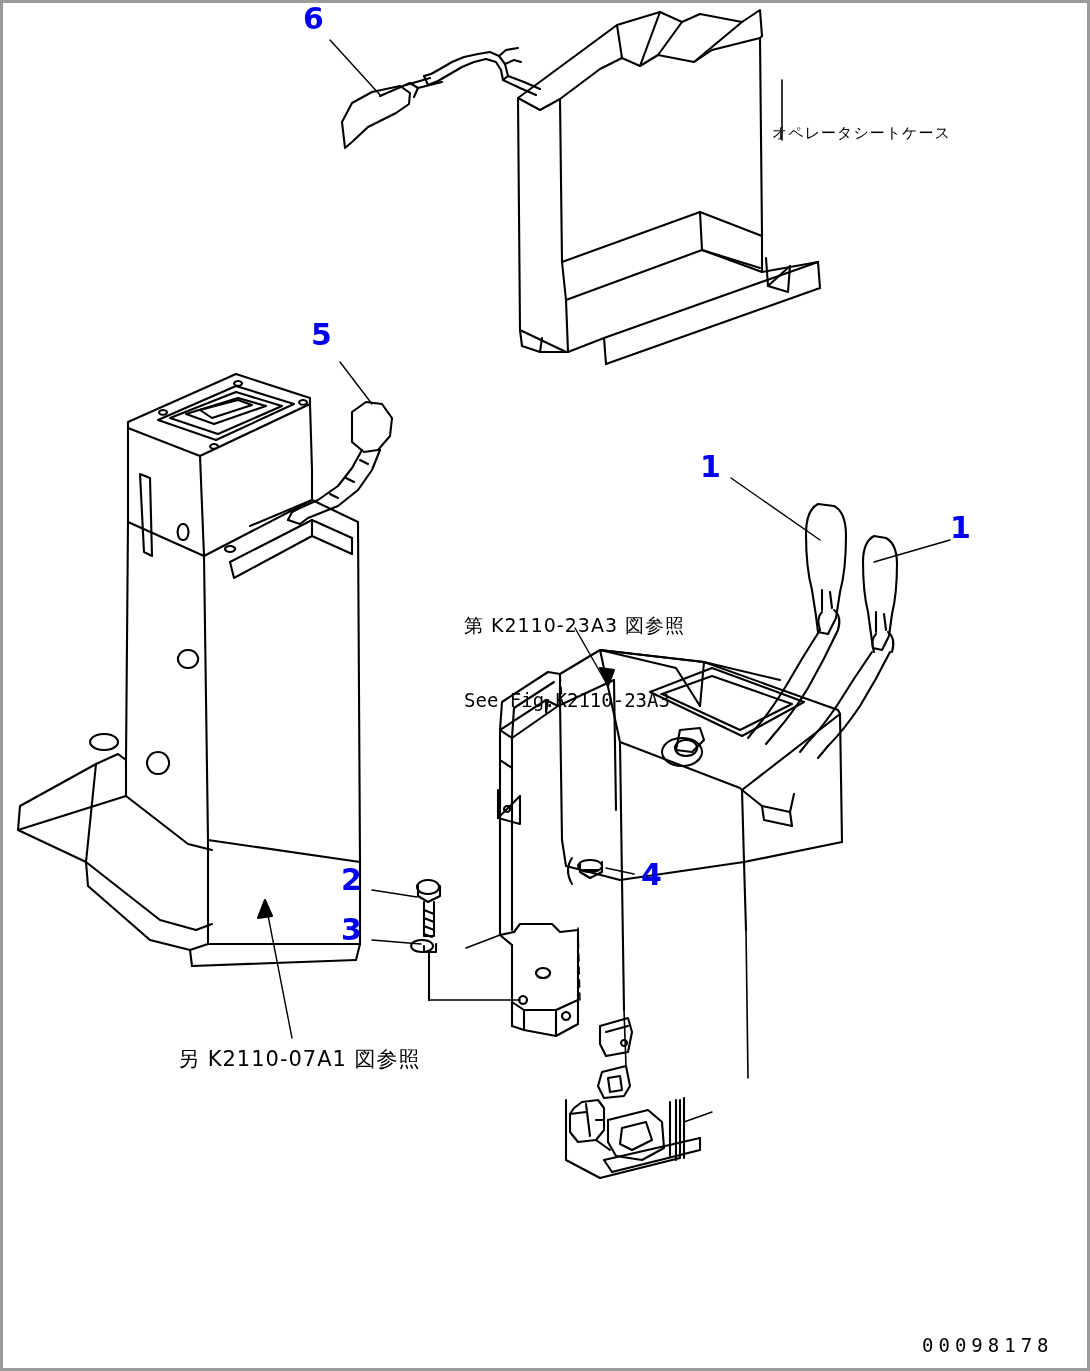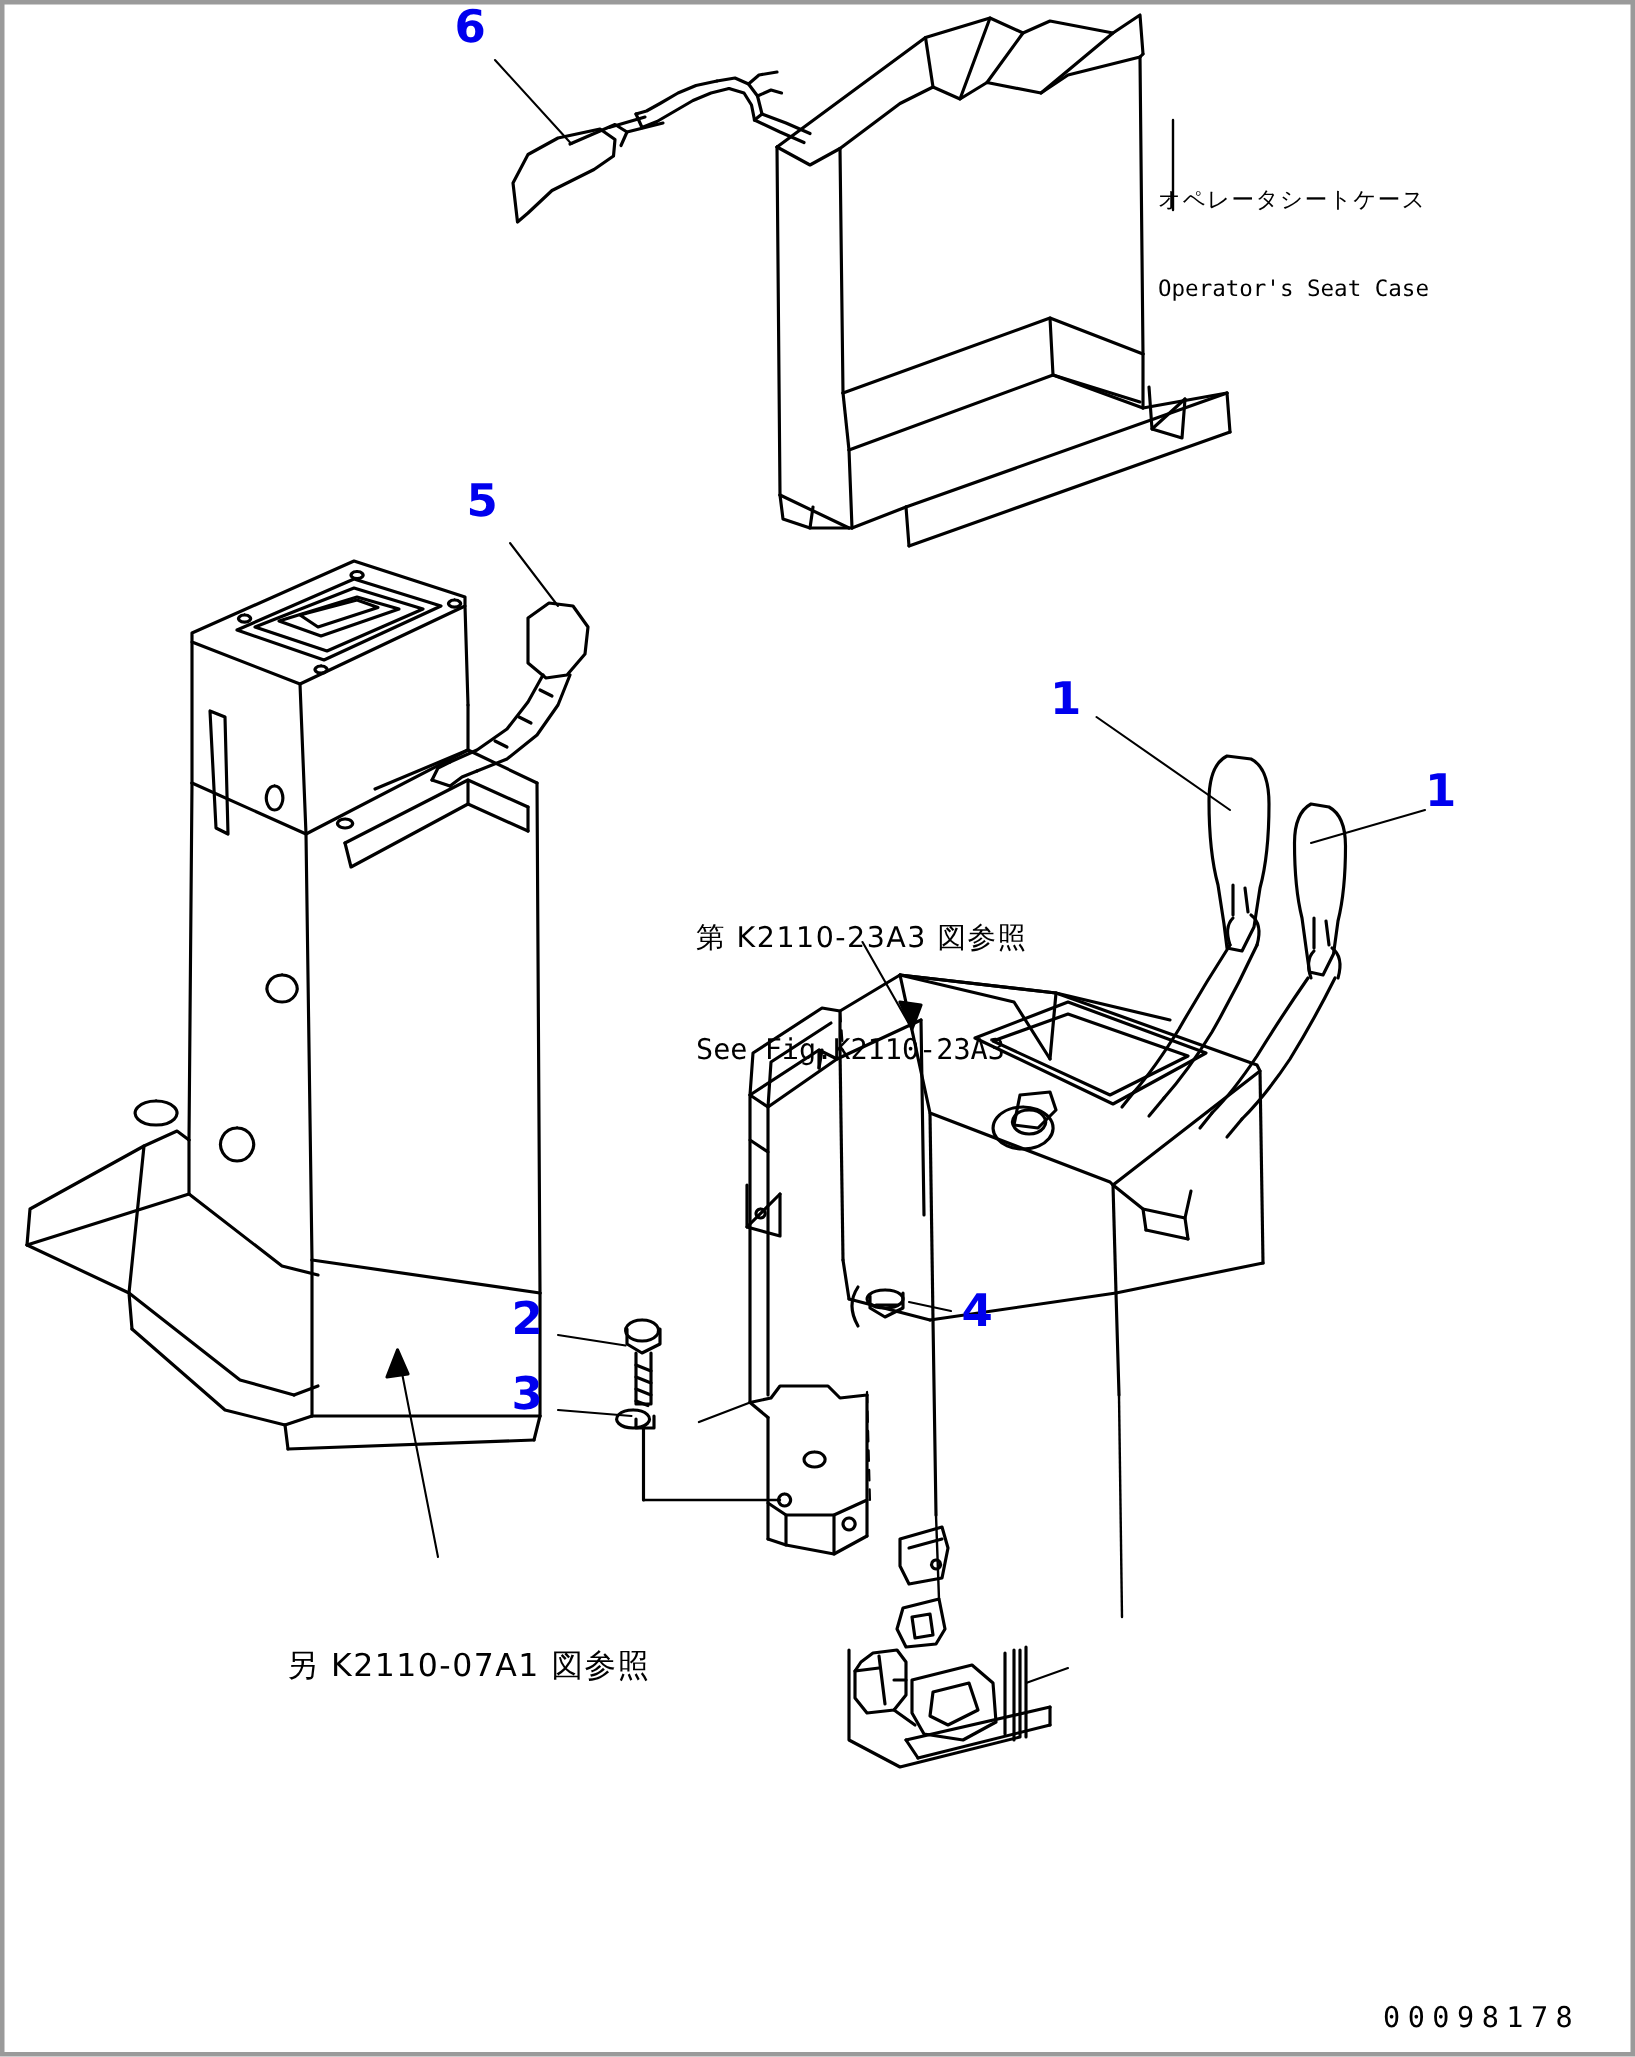--- a/index.html
+++ b/index.html
@@ -311,29 +311,28 @@
     </g>
     <path d="M684,1122 L712,1112" stroke-width="1.4"></path>
     <path d="M746,930 L748,1078" stroke-width="1.6"></path>
     <path d="M624,1010 L626,1066" stroke-width="1.6"></path>
     <path d="M500,935 L466,948" stroke-width="1.6"></path>
   </g>
 </svg>
 
 <div class="lbl" style="left:772px;top:84px;font-size:15px;">
   <div class="jp">オペレータシートケース</div>
-  <div>Operator's Seat Case</div>
 </div>
 
 <div class="lbl" style="left:432px;top:563px;font-size:19px;margin-left:32px;">
   <div class="jp">第 K2110-23A3 図参照</div>
   <div>See Fig.K2110-23A3</div>
 </div>
 
-<div class="lbl" style="left:178px;top:1042px;font-size:21px;margin-left:13px;">
+<div class="lbl" style="left:178px;top:991px;font-size:21px;">
   <div class="jp">另 K2110-07A1 図参照</div>
 </div>
 
 <div class="callout" style="left:303px;top:4px;">6</div>
 <div class="callout" style="left:311px;top:320px;">5</div>
 <div class="callout" style="left:700px;top:452px;">1</div>
 <div class="callout" style="left:950px;top:513px;">1</div>
 <div class="callout" style="left:341px;top:865px;">2</div>
 <div class="callout" style="left:341px;top:915px;">3</div>
 <div class="callout" style="left:641px;top:860px;">4</div>

